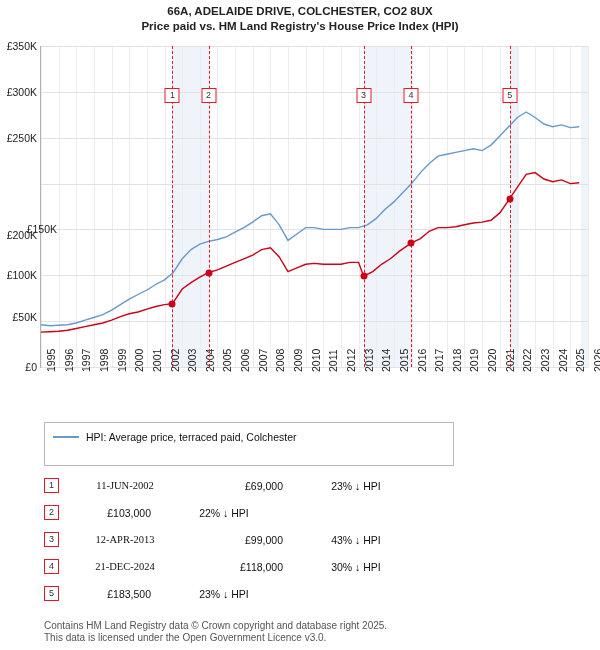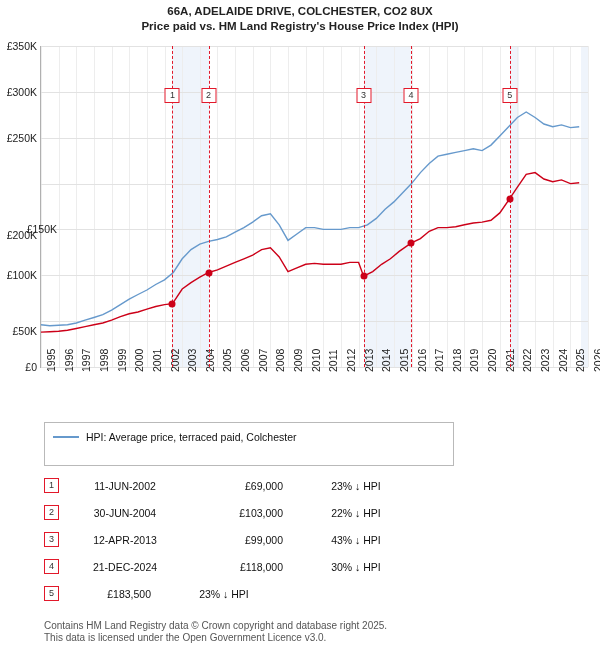--- a/index.html
+++ b/index.html
@@ -166,20 +166,21 @@
     font-size: 9px;
     line-height: 13px;
     text-align: center;
     color: #333;
     flex: 0 0 auto;
   }
   .tdate {
     width: 132px;
     text-align: center;
     flex: 0 0 auto;
+    font-family: Liberation Serif, serif;
   }
   .tprice {
     width: 92px;
     text-align: right;
     flex: 0 0 auto;
   }
   .tdelta {
     width: 110px;
     text-align: center;
     padding-left: 18px;
@@ -239,21 +240,21 @@
       <div class="vgrid" style="left: 441px;"></div>
       <div class="vgrid" style="left: 459px;"></div>
       <div class="vgrid" style="left: 476px;"></div>
       <div class="vgrid" style="left: 494px;"></div>
       <div class="vgrid" style="left: 512px;"></div>
       <div class="vgrid" style="left: 529px;"></div>
       <div class="vgrid" style="left: 547px;"></div>
       <div class="gridline" style="top: 321px;"></div>
       <div class="ytick" style="top: 321px;">£0</div>
       <div class="gridline" style="top: 275px;"></div>
-      <div class="ytick" style="top: 285px;">£50K</div>
+      <div class="ytick" style="top: 271px;">£50K</div>
       <div class="gridline" style="top: 229px;"></div>
       <div class="ytick" style="top: 229.286px;">£100K</div>
       <div class="gridline" style="top: 183px;"></div>
       <div class="ytick" style="top: 183.429px; margin-left: 20px;">£150K</div>
       <div class="gridline" style="top: 138px;"></div>
       <div class="ytick" style="top: 141px; margin-top: 48px;">£200K</div>
       <div class="gridline" style="top: 92px;"></div>
       <div class="ytick" style="top: 91.7143px;">£250K</div>
       <div class="gridline" style="top: 46px;"></div>
       <div class="ytick" style="top: 45.8571px;">£300K</div>
@@ -321,21 +322,20 @@
 
   <div id="table">
       <div class="trow">
         <span class="tnum">1</span>
         <span class="tdate">11-JUN-2002</span>
         <span class="tprice">£69,000</span>
         <span class="tdelta">23% ↓ HPI</span>
       </div>
       <div class="trow">
         <span class="tnum">2</span>
-        <span class="tdate">30-JUN-2004</span>
         <span class="tprice">£103,000</span>
         <span class="tdelta">22% ↓ HPI</span>
       </div>
       <div class="trow">
         <span class="tnum">3</span>
         <span class="tdate">12-APR-2013</span>
         <span class="tprice">£99,000</span>
         <span class="tdelta">43% ↓ HPI</span>
       </div>
       <div class="trow">

